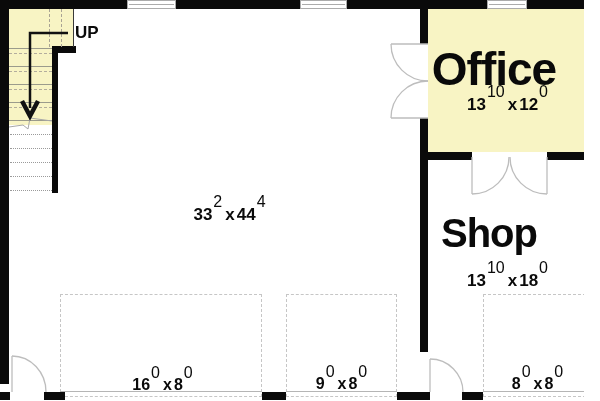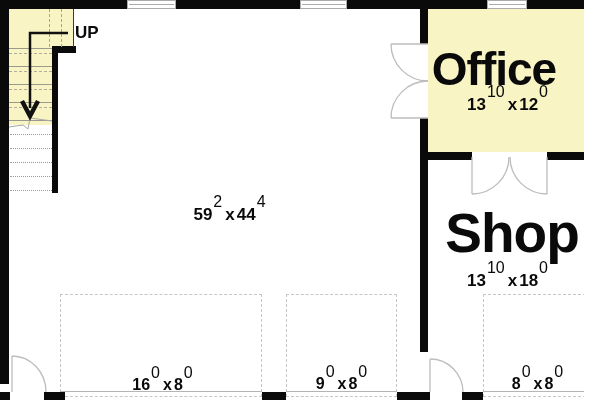--- a/index.html
+++ b/index.html
@@ -126,29 +126,29 @@
 
     <g stroke="#111" fill="none">
       <path d="M68,33 L30,33 L30,108" stroke-width="2.5"></path>
       <path d="M22,101 L30,116 L38,101" stroke-width="4.5"></path>
     </g>
   </svg>
 
   <div class="up-label">UP</div>
 
   <div class="dim" style="left:230px;top:212px;">
-    <span>59</span><sup>2</sup><span class="xsep">x</span><span>44</span><sup>4</sup>
+    <span>33</span><sup>2</sup><span class="xsep">x</span><span>44</span><sup>4</sup>
   </div>
 
   <div class="room-label" style="left:494px;top:69px;font-size:46px;">Office</div>
   <div class="dim" style="left:508px;top:102px;">
     <span>13</span><sup>10</sup><span class="xsep">x</span><span>12</span><sup>0</sup>
   </div>
 
-  <div class="room-label" style="left:512px;top:233px;font-size:55px;">Shop</div>
+  <div class="room-label" style="left:489px;top:233px;font-size:40px;">Shop</div>
   <div class="dim" style="left:508px;top:278px;">
     <span>13</span><sup>10</sup><span class="xsep">x</span><span>18</span><sup>0</sup>
   </div>
 
   <div class="dim dim-small" style="left:163px;top:382px;">
     <span>16</span><sup>0</sup><span class="xsep">x</span><span>8</span><sup>0</sup>
   </div>
   <div class="dim dim-small" style="left:342px;top:381px;">
     <span>9</span><sup>0</sup><span class="xsep">x</span><span>8</span><sup>0</sup>
   </div>

